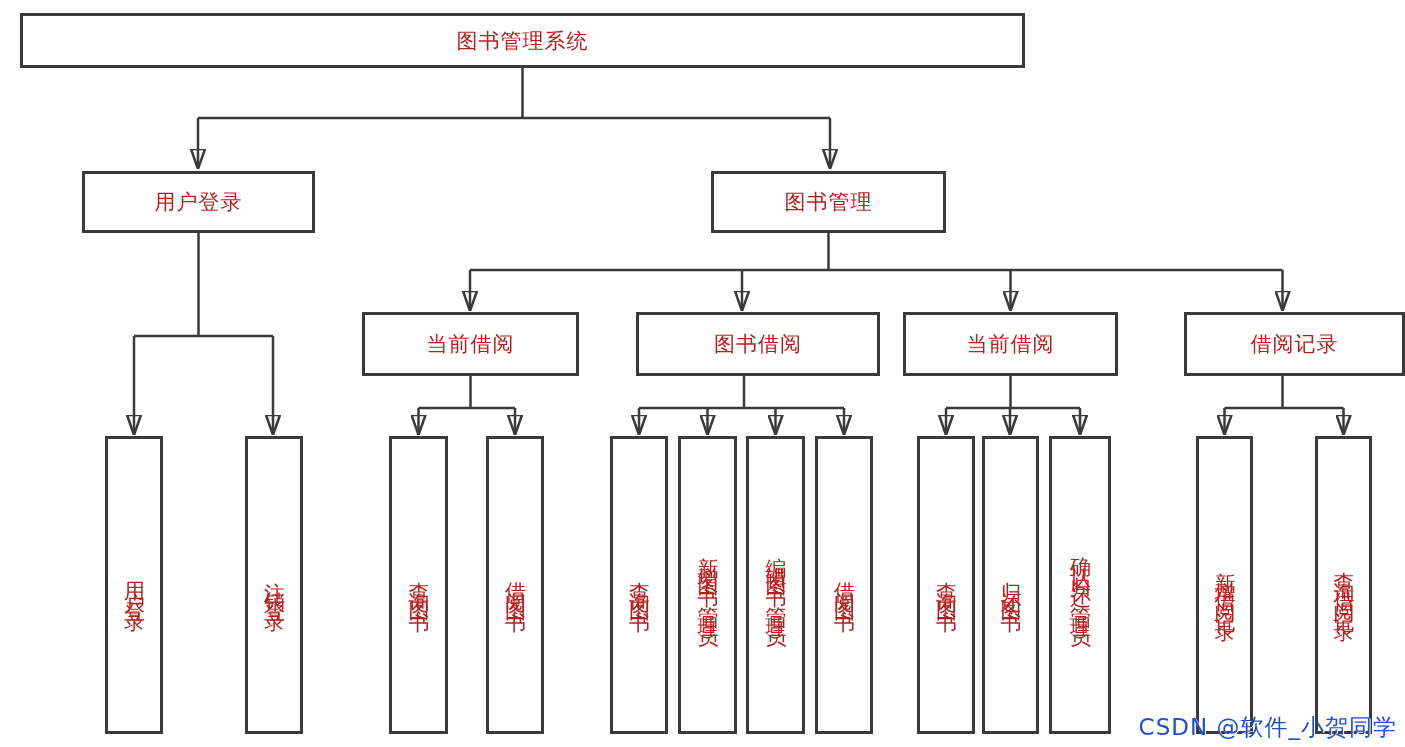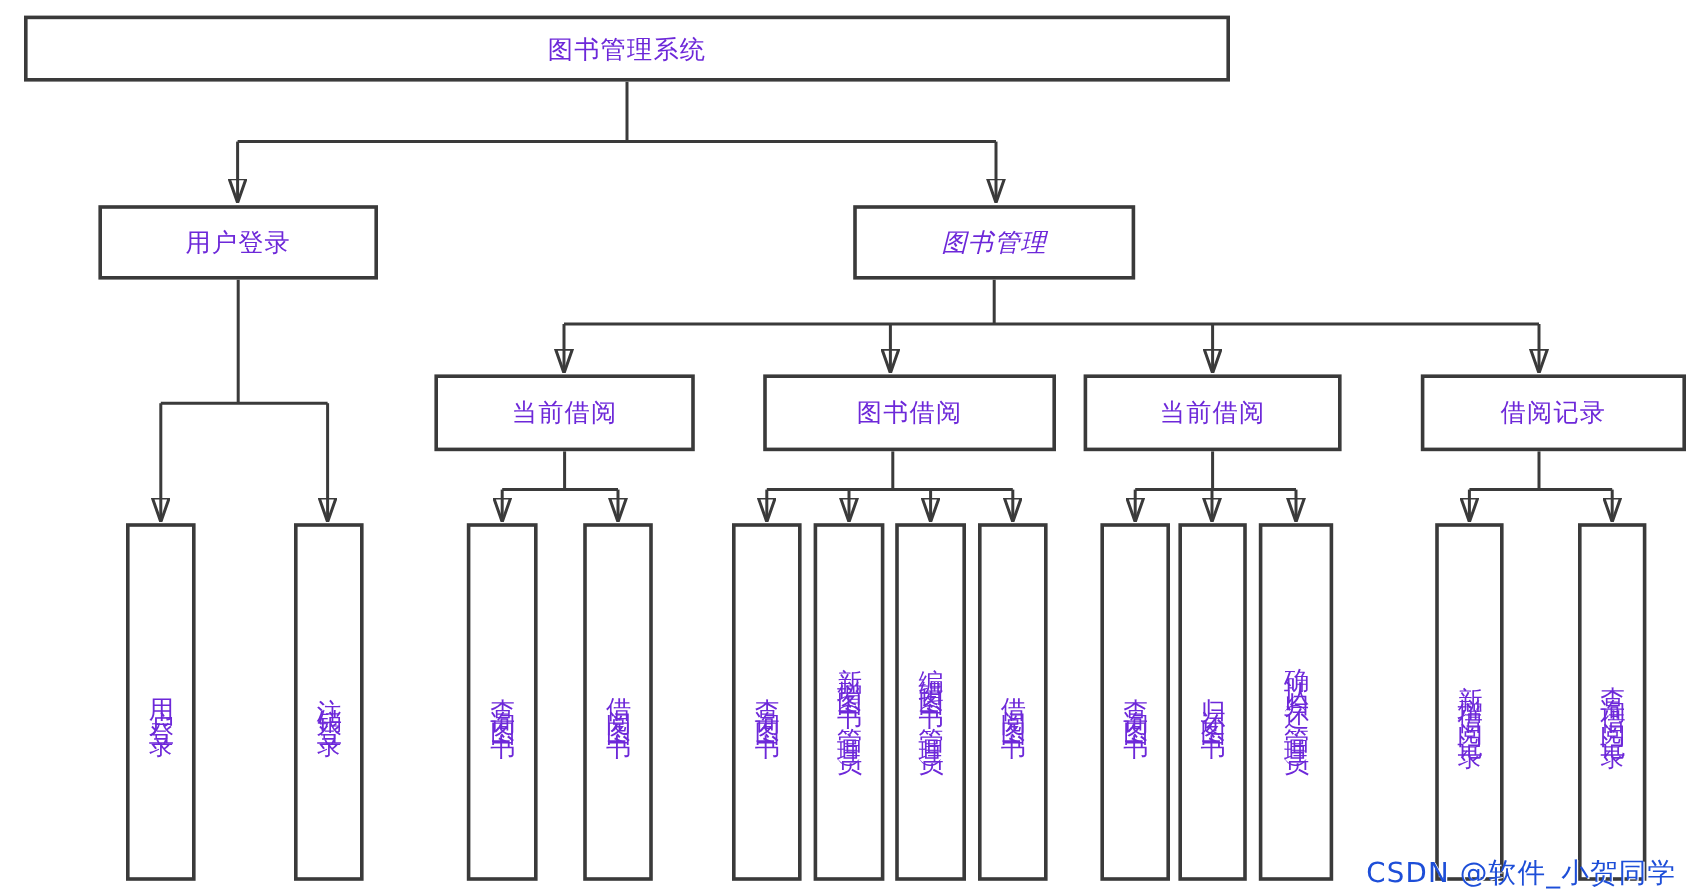--- a/index.html
+++ b/index.html
@@ -15,21 +15,21 @@
   }
   .connectors path, .connectors line {
     stroke:#3a3a3a; stroke-width:2.5; fill:none;
   }
   .node {
     position:absolute;
     box-sizing:border-box;
     border:3px solid #3a3a3a;
     background:#ffffff;
     display:flex; align-items:center; justify-content:center;
-    color:#6d28d9;
+    color:#b91c1c;
     text-align:center;
   }
   .h-node { font-size:21px; letter-spacing:1px; white-space:nowrap; }
   .v-node {
     writing-mode:vertical-rl;
     text-orientation:mixed;
     font-size:21px;
     letter-spacing:10px;
     line-height:1;
   }
@@ -85,21 +85,21 @@
     <line x1="1080" y1="408" x2="1080" y2="434" marker-end="url(#ah)"></line>
 
     <path d="M1282.5 376 V408 M1224.5 408 H1343.5"></path>
     <line x1="1224.5" y1="408" x2="1224.5" y2="434" marker-end="url(#ah)"></line>
     <line x1="1343.5" y1="408" x2="1343.5" y2="434" marker-end="url(#ah)"></line>
   </svg>
 
   <div class="node h-node" style="left:20px; top:13px; width:1005px; height:55px;">图书管理系统</div>
 
   <div class="node h-node" style="left:82px; top:171px; width:233px; height:62px;">用户登录</div>
-  <div class="node h-node" style="left:711px; top:171px; width:235px; height:62px;font-style:italic;">图书管理</div>
+  <div class="node h-node" style="left:711px; top:171px; width:235px; height:62px;">图书管理</div>
 
   <div class="node h-node" style="left:362px; top:312px; width:217px; height:64px;">当前借阅</div>
   <div class="node h-node" style="left:636px; top:312px; width:244px; height:64px;">图书借阅</div>
   <div class="node h-node" style="left:903px; top:312px; width:215px; height:64px;">当前借阅</div>
   <div class="node h-node" style="left:1184px; top:312px; width:221px; height:64px;">借阅记录</div>
 
   <div class="node v-node" style="left:105px; top:436px; width:58px; height:298px;">用户登录</div>
   <div class="node v-node" style="left:245px; top:436px; width:58px; height:298px;">注销登录</div>
 
   <div class="node v-node" style="left:389px; top:436px; width:59px; height:298px;">查询图书</div>

